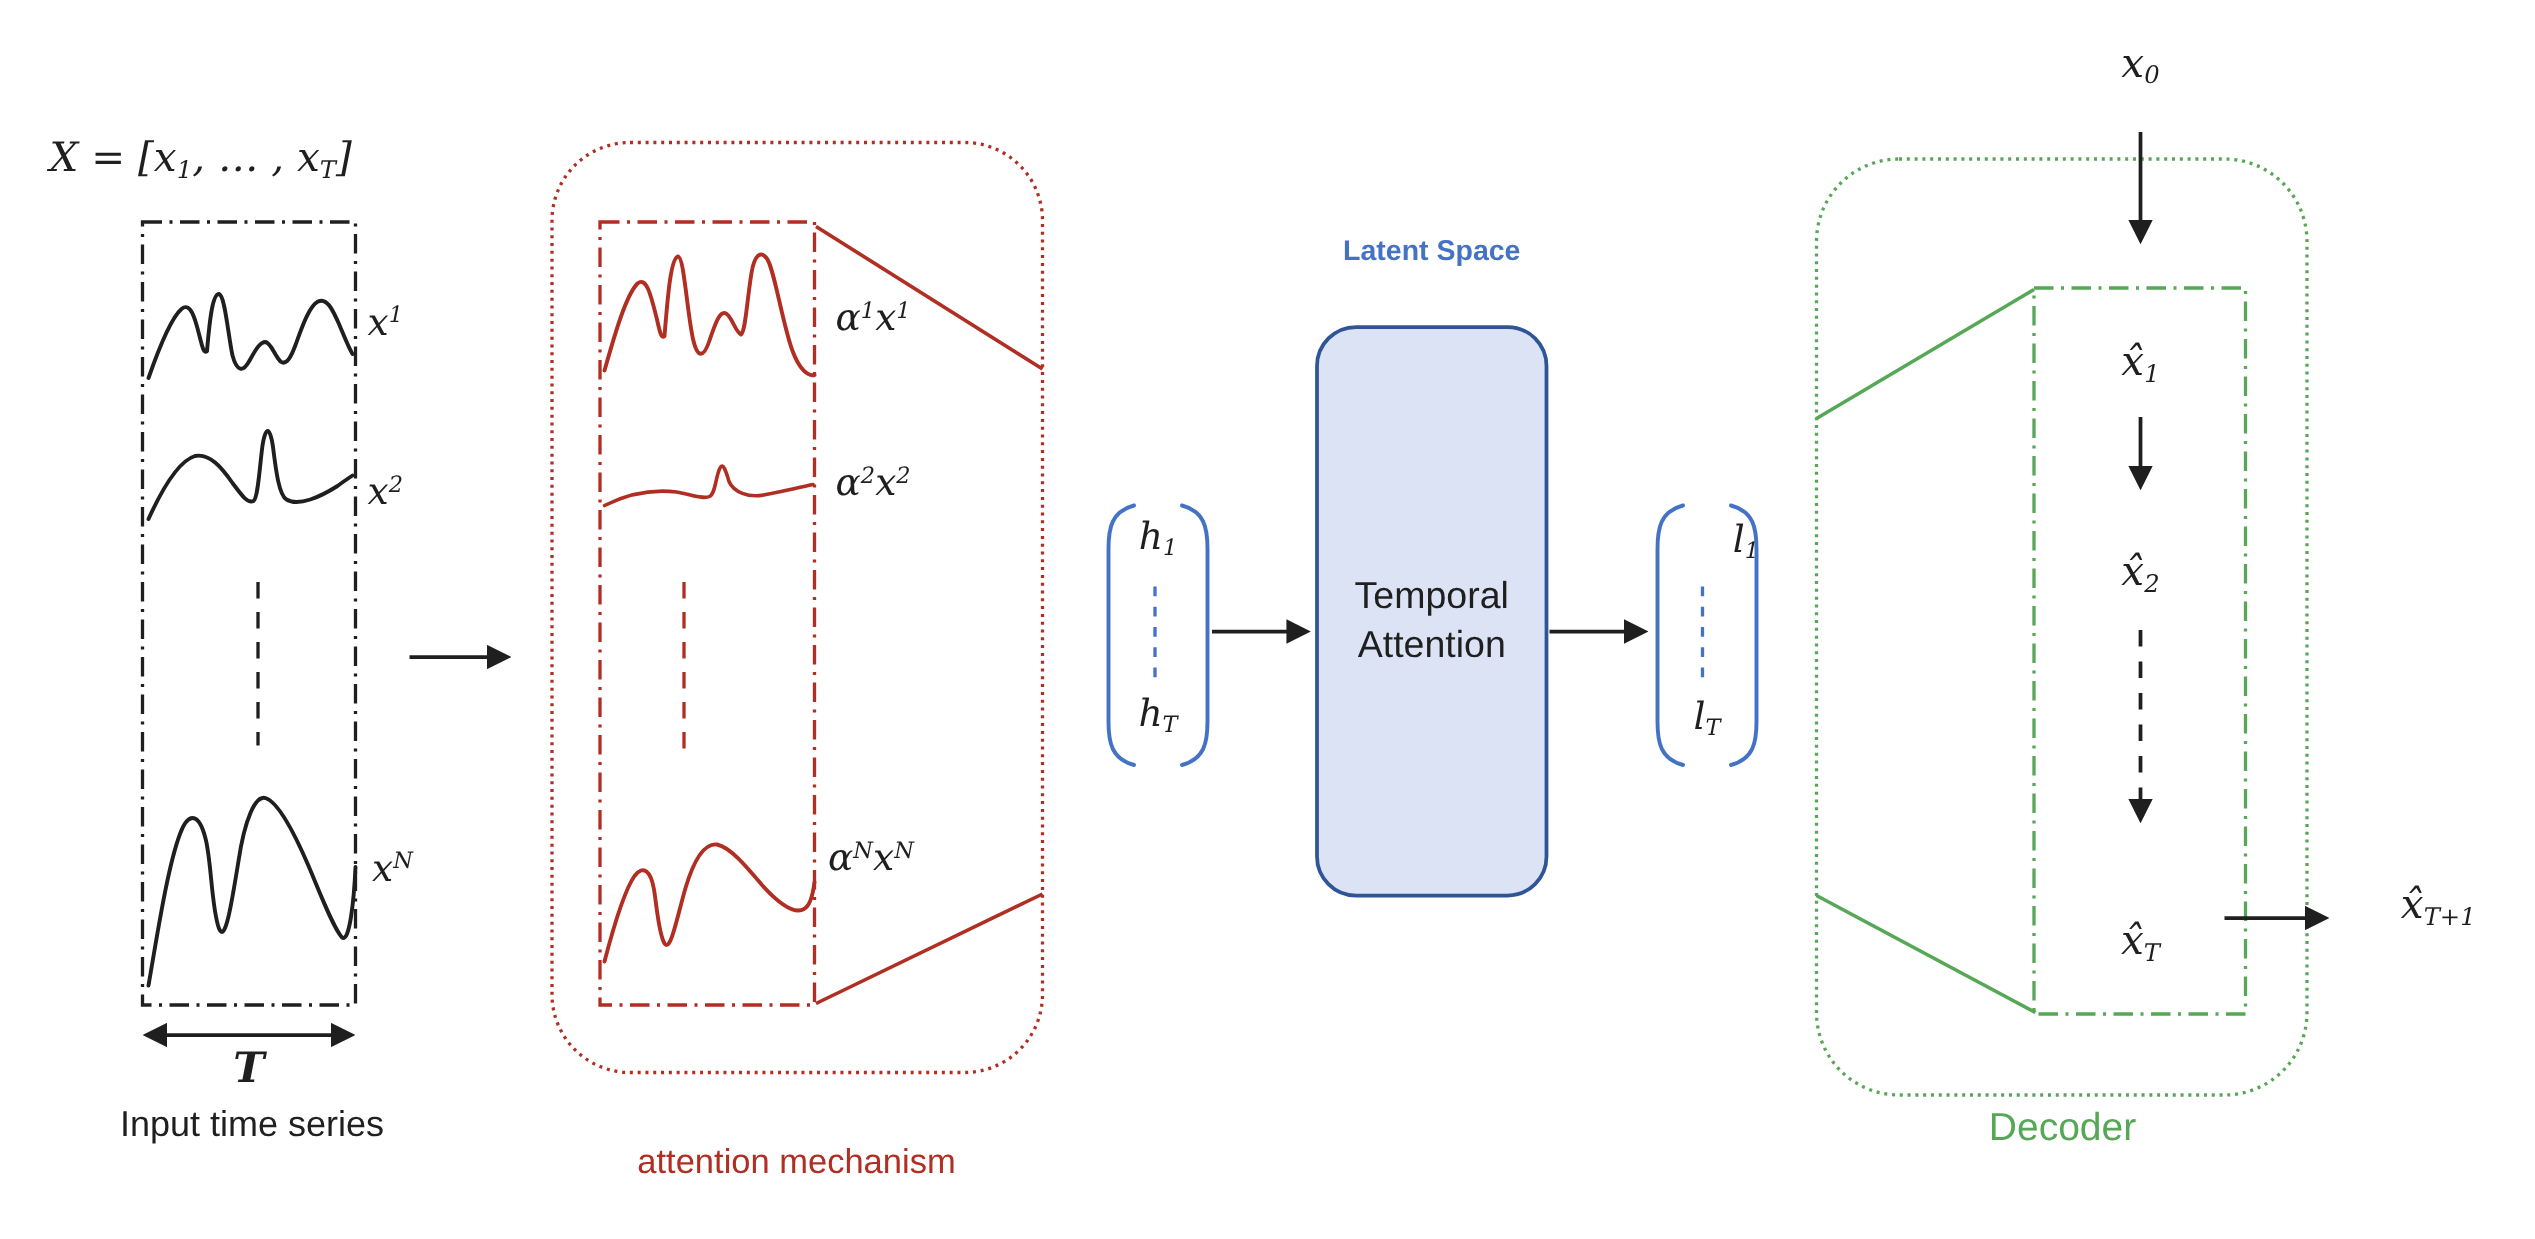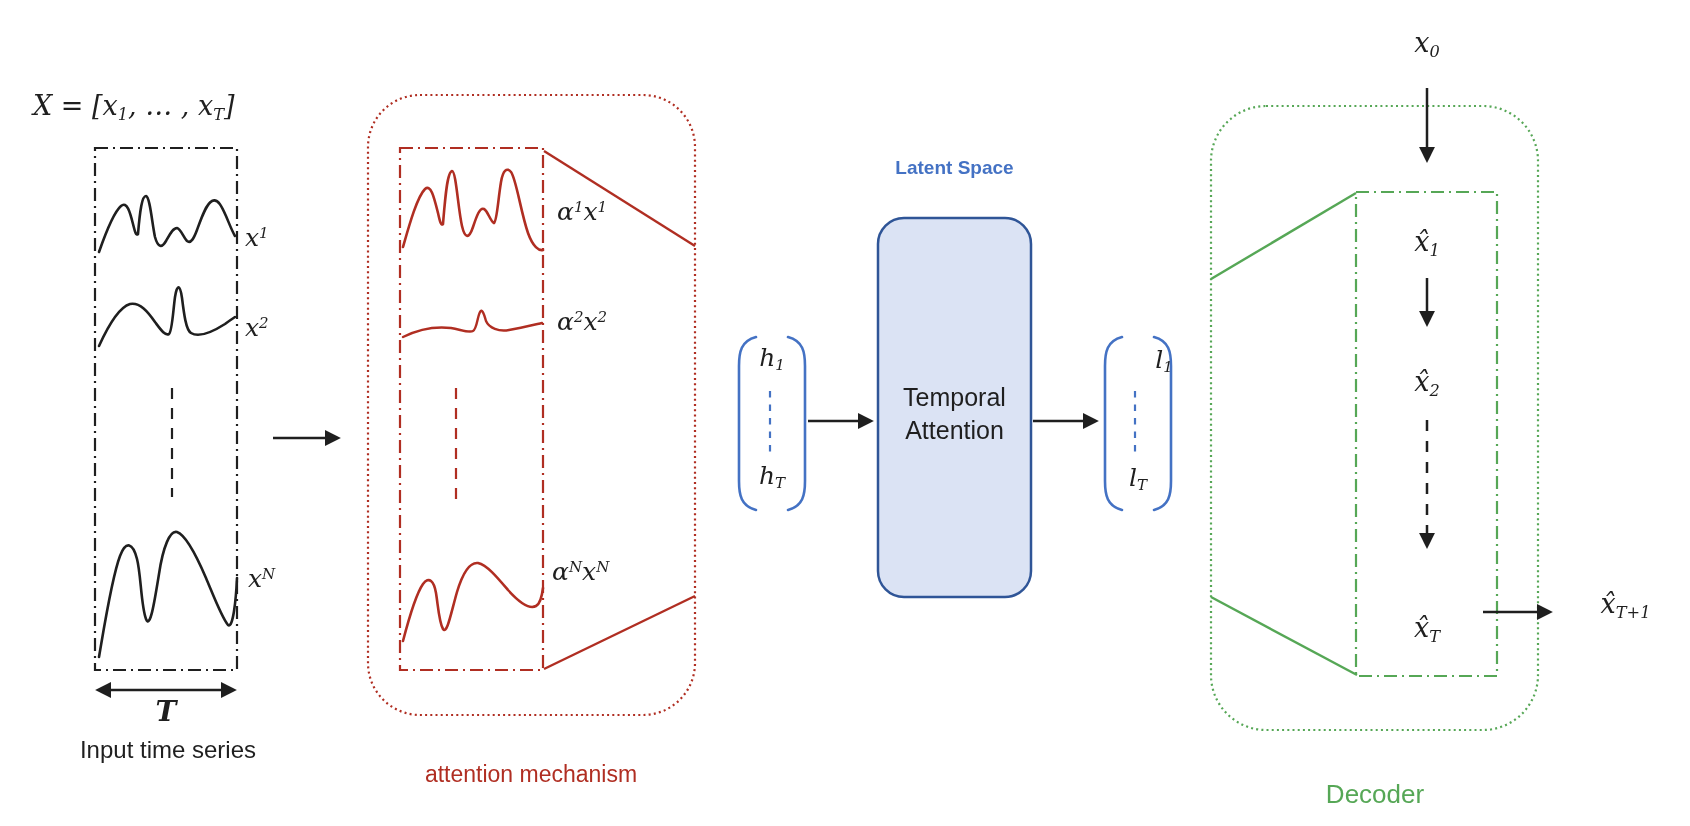--- a/index.html
+++ b/index.html
@@ -12,21 +12,21 @@
     color:#1f1f1f;
   }
   .layer{position:absolute;left:0;top:0;}
   .label{position:absolute;white-space:nowrap;}
   .math{font-family:"DejaVu Serif", serif;font-style:italic;}
   .sup{display:inline-block;font-size:0.60em;transform:translateY(-0.55em);font-style:italic;}
   .sub{display:inline-block;font-size:0.60em;transform:translateY(0.28em);font-style:italic;}
   .center{text-align:center;}
 
   #lbl-formula{left:33px;top:90px;font-size:27px;}
-  #lbl-x1{left:245px;top:200px;font-size:25px;margin-top:23px;}
+  #lbl-x1{left:245px;top:200px;font-size:25px;}
   #lbl-x2{left:245px;top:313px;font-size:25px;}
   #lbl-xN{left:248px;top:564px;font-size:25px;}
   #lbl-T{left:95px;top:695px;width:142px;font-size:28px;font-weight:600;}
   #lbl-input-caption{left:63px;top:736px;width:210px;font-size:24px;}
 
   #lbl-a1{left:557px;top:197px;font-size:25px;}
   #lbl-a2{left:557px;top:307px;font-size:25px;}
   #lbl-aN{left:552px;top:557px;font-size:25px;}
   #lbl-encoder-caption{left:376px;top:729px;width:310px;font-size:23px;line-height:30px;color:#b02e22;white-space:normal;}
 
@@ -35,21 +35,21 @@
   #lbl-l1{left:1105px;top:345px;width:66px;font-size:25px;padding-left:26px;}
   #lbl-lT{left:1105px;top:463px;width:66px;font-size:25px;}
   #lbl-latent-title{left:878px;top:157px;width:153px;font-size:19px;font-weight:bold;color:#4472c4;}
   #lbl-temporal{left:878px;top:381px;width:153px;font-size:25px;line-height:33px;white-space:normal;}
 
   #lbl-x0{left:1397px;top:27px;width:60px;font-size:27px;}
   #lbl-s1{left:1397px;top:226px;width:60px;font-size:27px;}
   #lbl-s2{left:1397px;top:366px;width:60px;font-size:27px;text-align:center;}
   #lbl-sT{left:1397px;top:612px;width:60px;font-size:27px;}
   #lbl-out{left:1578px;top:588px;width:95px;font-size:27px;}
-  #lbl-decoder-caption{left:1300px;top:736px;width:150px;font-size:26px;color:#56a756;margin-top:43px;}
+  #lbl-decoder-caption{left:1300px;top:736px;width:150px;font-size:26px;color:#56a756;}
 </style>
 </head>
 <body>
 
 <div class="canvas">
 
   <svg class="layer" width="1690" height="826" viewBox="0 0 1690 826">
     <defs>
       <marker id="ah" viewBox="0 0 10 10" refX="7" refY="5" markerWidth="6.5" markerHeight="6.5" orient="auto-start-reverse">
         <path d="M0,0 L10,5 L0,10 z" fill="#1f1f1f"></path>

